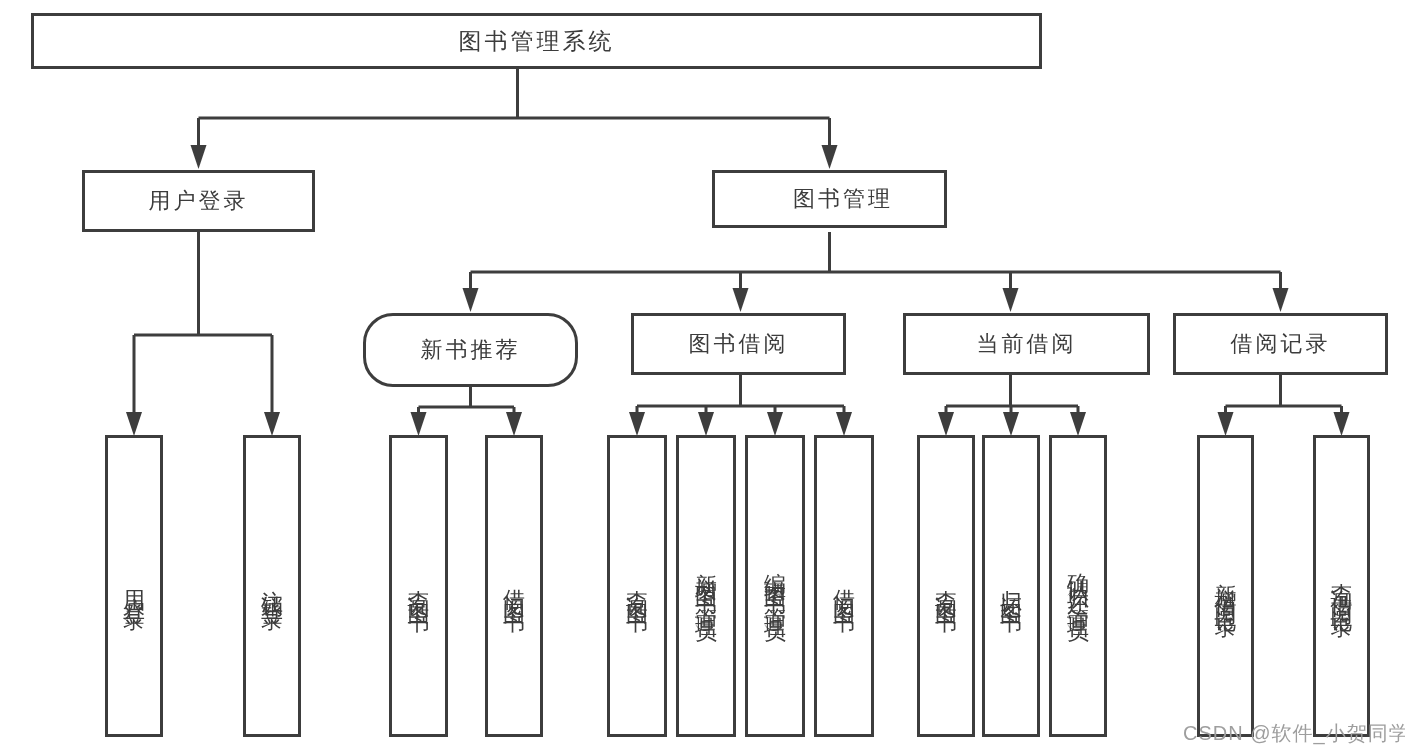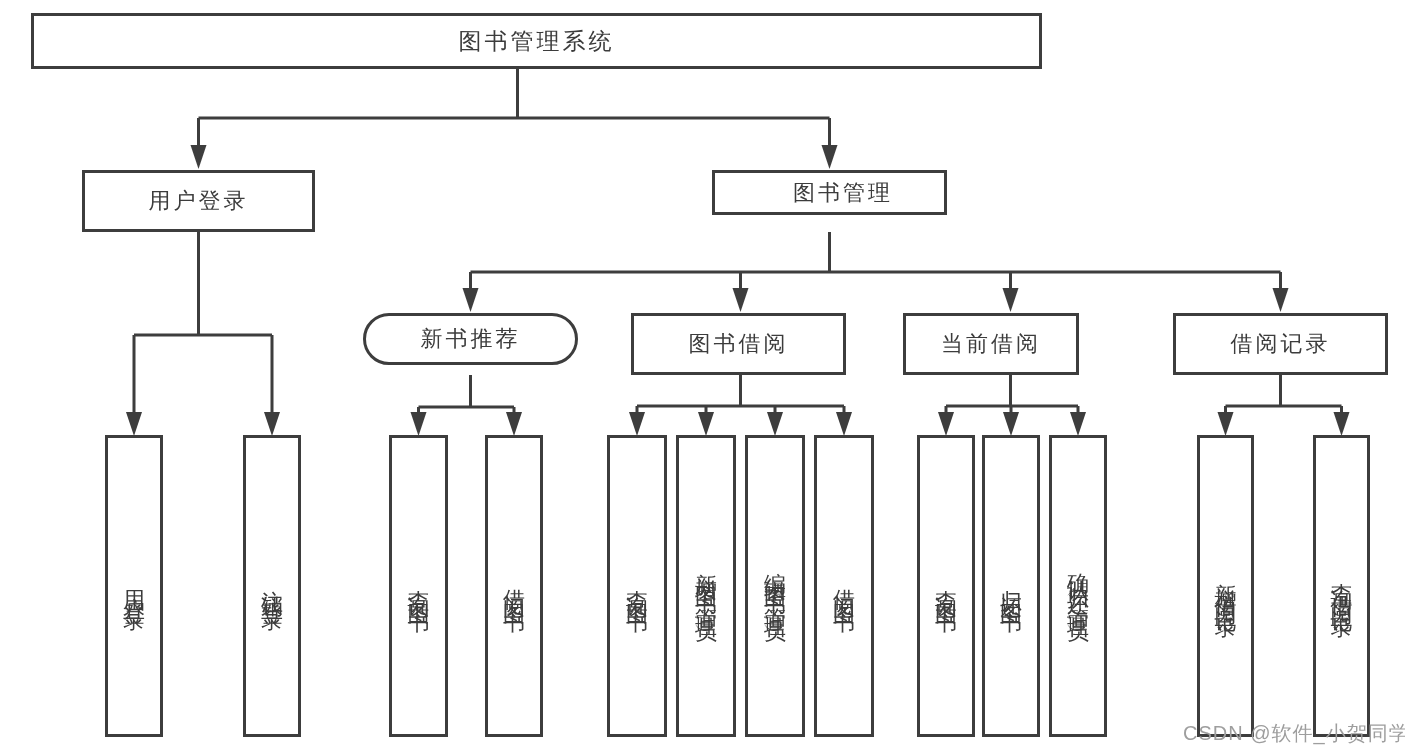--- a/index.html
+++ b/index.html
@@ -98,31 +98,31 @@
     <polygon points="1333.5,412 1349.5,412 1341.5,436"></polygon>
   </svg>
 
   <div class="hbox root" style="left:12px;top:13px;width:1011px;height:56px;margin-left:19px;">
     <span>图书管理系统</span>
   </div>
 
   <div class="hbox" style="left:82px;top:170px;width:233px;height:62px;">
     <span>用户登录</span>
   </div>
-  <div class="hbox" style="left:712px;top:170px;width:235px;height:45px;padding-left:27px;">
+  <div class="hbox" style="left:712px;top:170px;width:235px;height:58px;padding-left:27px;">
     <span>图书管理</span>
   </div>
 
-  <div class="hbox" style="left:363px;top:313px;width:215px;height:52px;border-radius:30px;">
+  <div class="hbox" style="left:363px;top:313px;width:215px;height:74px;border-radius:30px;">
     <span>新书推荐</span>
   </div>
   <div class="hbox" style="left:631px;top:313px;width:215px;height:62px;">
     <span>图书借阅</span>
   </div>
-  <div class="hbox" style="left:903px;top:313px;width:176px;height:62px;">
+  <div class="hbox" style="left:903px;top:313px;width:247px;height:62px;">
     <span>当前借阅</span>
   </div>
   <div class="hbox" style="left:1173px;top:313px;width:215px;height:62px;font-family:Liberation Serif, serif;">
     <span>借阅记录</span>
   </div>
 
   <div class="vbox" style="left:105px;">
     <span class="vlbl">用户登录</span>
   </div>
   <div class="vbox" style="left:243px;">

